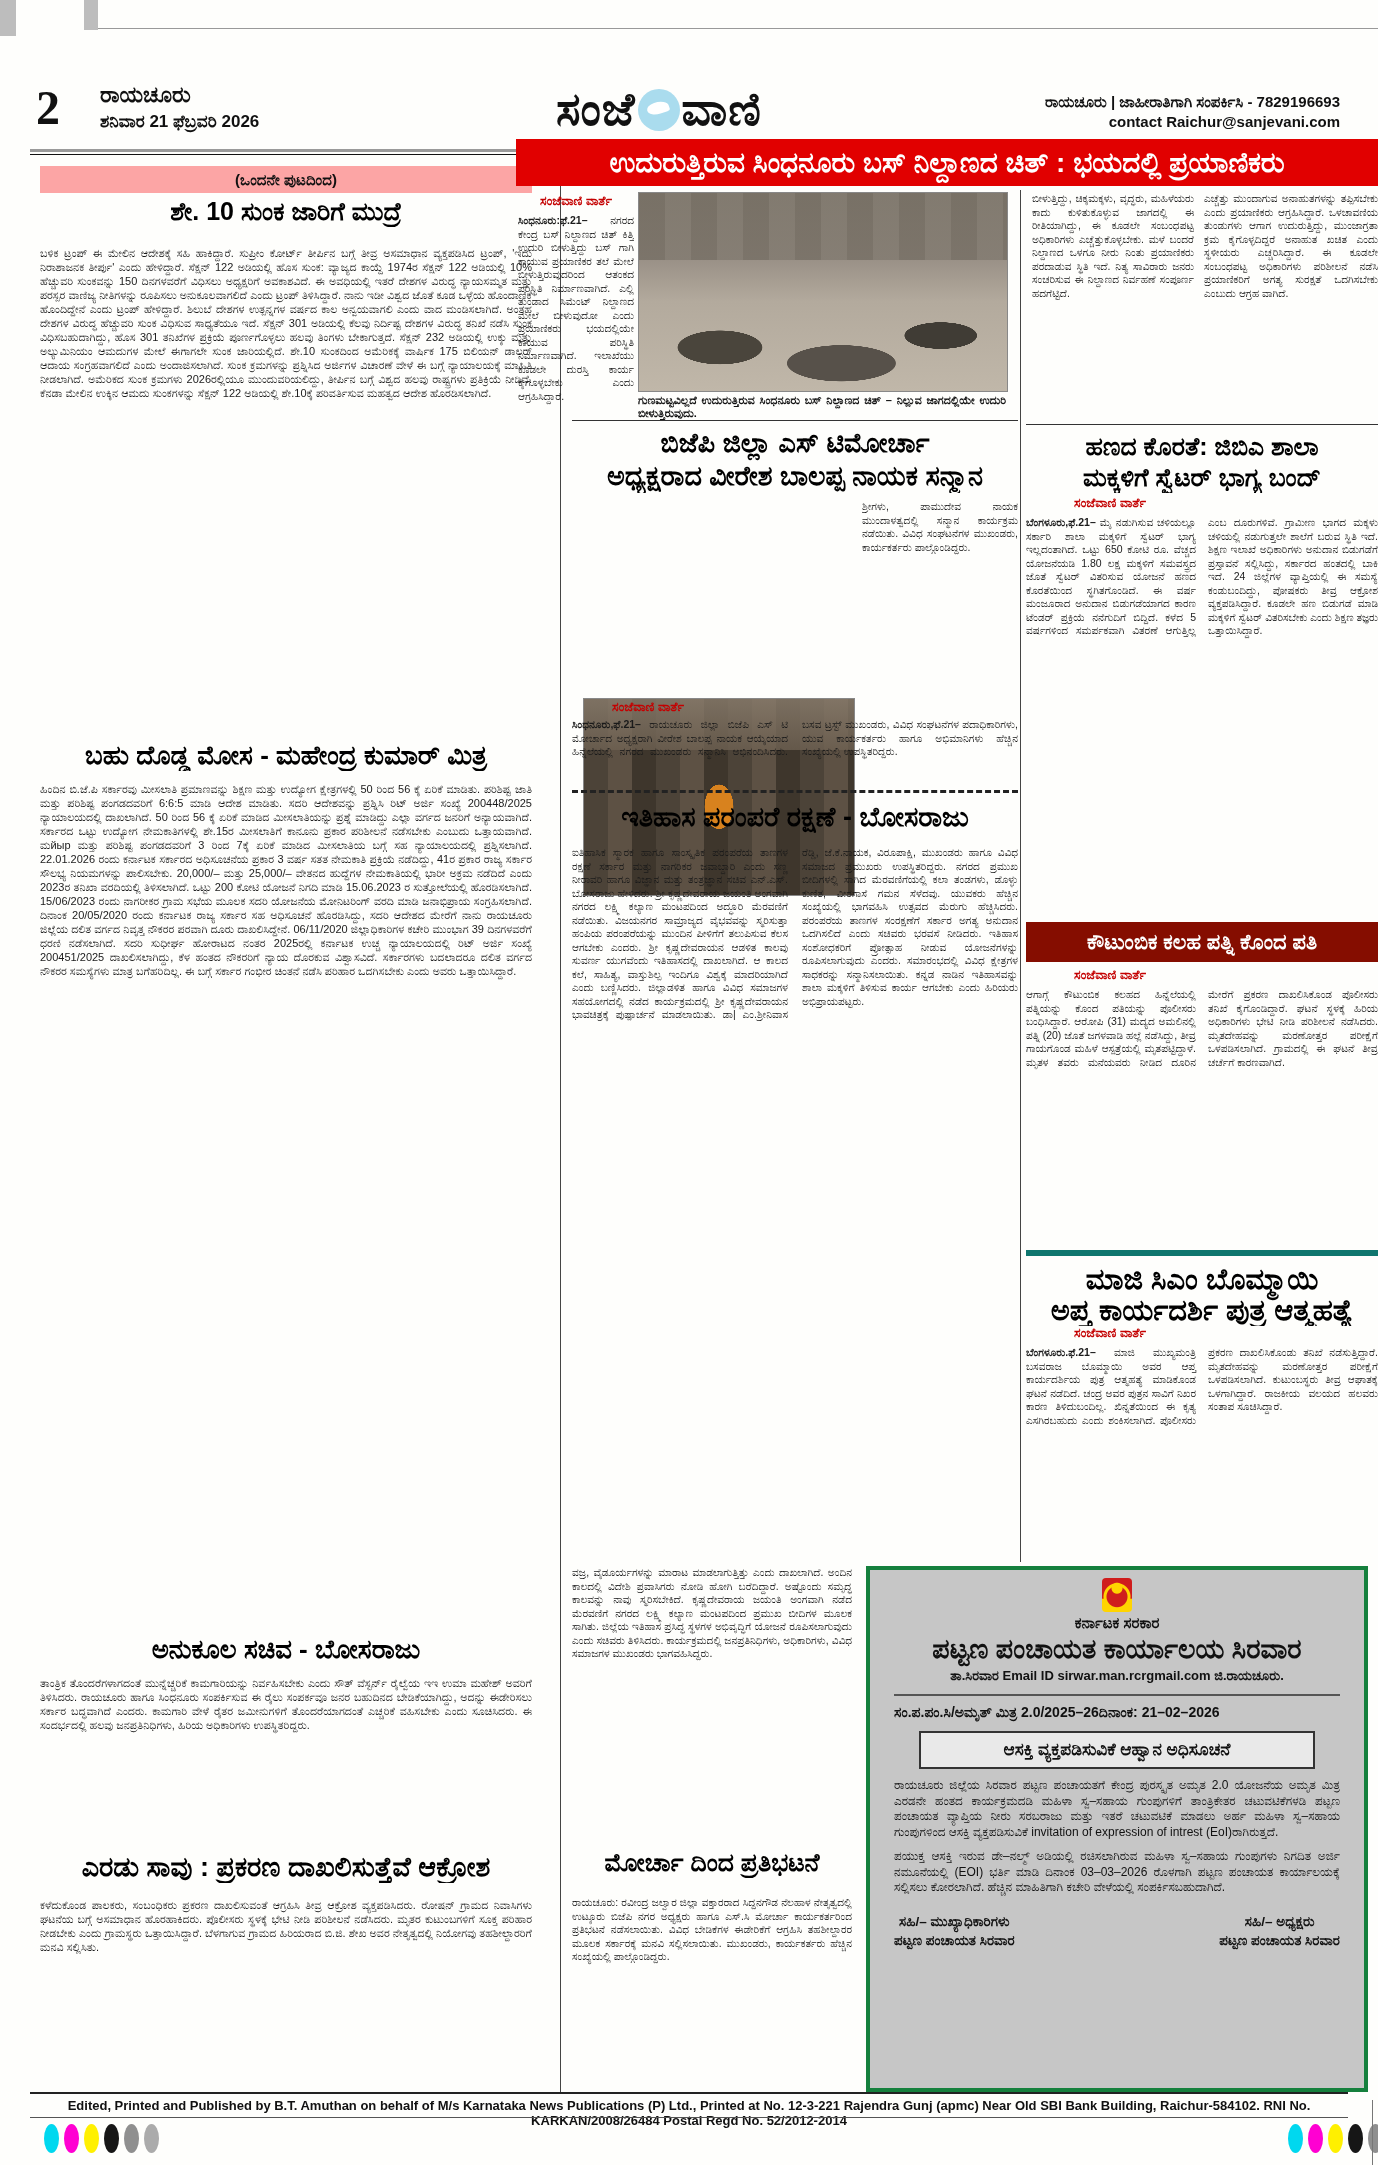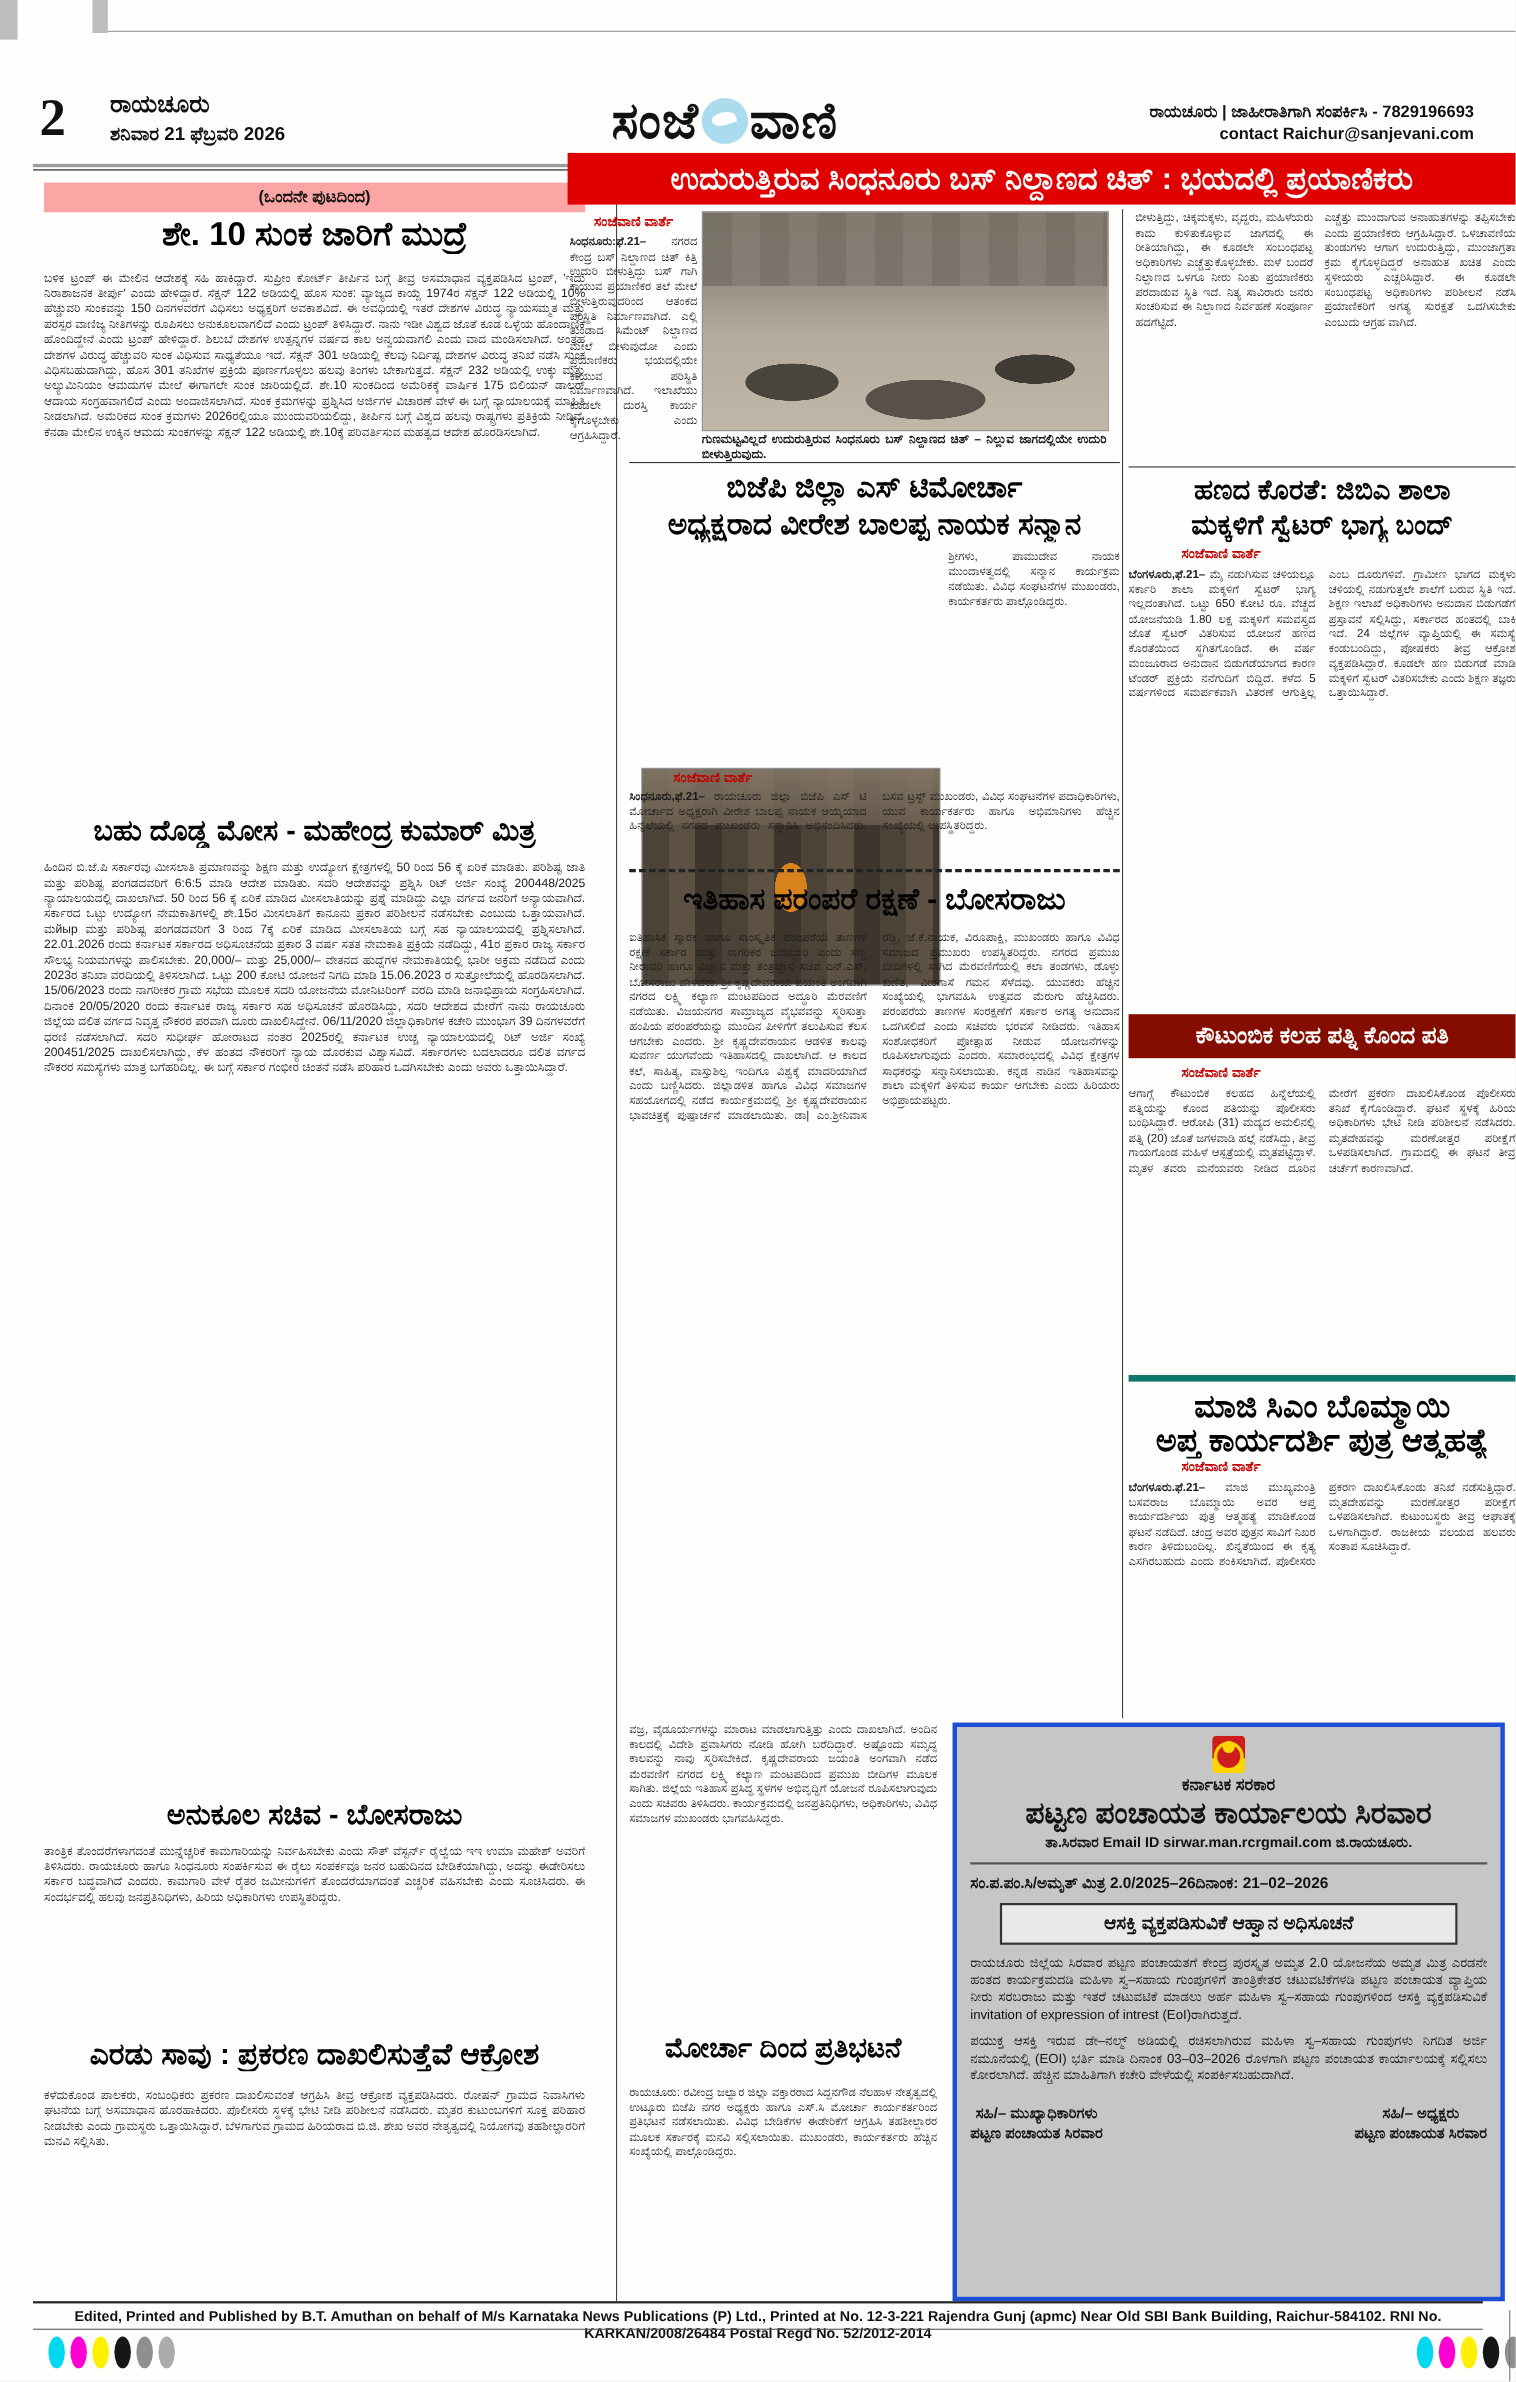--- a/index.html
+++ b/index.html
@@ -37,21 +37,21 @@
   .busphoto:before{content:"";position:absolute;left:0;top:0;width:100%;height:34%;
      background:repeating-linear-gradient(90deg,#6f685e 0 26px,#7d766c 26px 52px);opacity:.7;}
   .groupphoto{background:
      radial-gradient(ellipse 26px 40px at 50% 55%, #d8821e 0 55%, transparent 56%),
      repeating-linear-gradient(90deg,#4c4338 0 24px,#5d5144 24px 48px,#3e362c 48px 72px),
      linear-gradient(180deg,#6e6152 0%,#55483c 100%);}
   .groupphoto:before{content:"";position:absolute;left:0;top:0;width:100%;height:26%;
      background:linear-gradient(180deg,#8a7d6d,#6e6152);opacity:.8;}
   .caption{font-size:11px;line-height:13px;font-weight:700;text-align:justify;overflow:hidden;}
   
-  .notice{border:4px solid #1d4ed8;background:#c6c6c6;box-sizing:border-box;padding:8px 12px;overflow:hidden;}
+  .notice{border:4px solid #15803d;background:#c6c6c6;box-sizing:border-box;padding:8px 24px;overflow:hidden;}
   .notice-center{text-align:center;}
   .emblem{width:30px;height:34px;margin:0 auto;background:
      radial-gradient(circle at 50% 30%, #ffd400 0 5px, transparent 6px),
      radial-gradient(circle at 50% 55%, #cf1d1d 0 10px, #ffd400 11px 13px, transparent 14px),
      linear-gradient(180deg,#cf1d1d 60%, #ffd400 61%);border-radius:4px;}
   .gov{font-size:15px;font-weight:800;margin-top:2px;}
   .office{font-size:27px;font-weight:800;margin-top:2px;}
   .addr{font-size:13px;font-weight:700;margin-top:3px;}
   .refrow{display:flex;justify-content:flex-start;font-size:14px;font-weight:800;margin-top:10px;
           border-top:2px solid #555;padding-top:8px;}
@@ -86,21 +86,21 @@
     <div>ರಾಯಚೂರು  |  ಜಾಹೀರಾತಿಗಾಗಿ ಸಂಪರ್ಕಿಸಿ - 7829196693</div>
     <div>contact Raichur@sanjevani.com</div>
   </div>
   <div class="abs" style="left:30px;right:30px;top:149px;height:3px;background:#9a9a9a;"></div>
   <div class="abs" style="left:30px;right:30px;top:154px;height:1px;background:#111;"></div>
 
   <div class="abs" style="left:560px;top:166px;width:1px;height:1926px;background:#444;"></div>
   <div class="abs" style="left:1020px;top:190px;width:1px;height:1372px;background:#444;"></div>
 
   <div class="abs graybar" style="left:40px;top:166px;width:492px;height:27px;">(ಒಂದನೇ ಪುಟದಿಂದ)</div>
-  <div class="abs headline" style="left:40px;top:197px;width:492px;font-size:30px;">ಶೇ. 10 ಸುಂಕ ಜಾರಿಗೆ ಮುದ್ರೆ</div>
+  <div class="abs headline" style="left:40px;top:197px;width:492px;font-size:25px;">ಶೇ. 10 ಸುಂಕ ಜಾರಿಗೆ ಮುದ್ರೆ</div>
   <div class="abs jtext" style="left:40px;top:246px;width:492px;height:492px;">ಬಳಿಕ ಟ್ರಂಪ್ ಈ ಮೇಲಿನ ಆದೇಶಕ್ಕೆ ಸಹಿ ಹಾಕಿದ್ದಾರೆ. ಸುಪ್ರೀಂ ಕೋರ್ಟ್ ತೀರ್ಪಿನ ಬಗ್ಗೆ ತೀವ್ರ ಅಸಮಾಧಾನ ವ್ಯಕ್ತಪಡಿಸಿದ ಟ್ರಂಪ್, 'ಇದು ನಿರಾಶಾಜನಕ ತೀರ್ಪು' ಎಂದು ಹೇಳಿದ್ದಾರೆ. ಸೆಕ್ಷನ್ 122 ಅಡಿಯಲ್ಲಿ ಹೊಸ ಸುಂಕ: ವ್ಯಾಜ್ಯದ ಕಾಯ್ದೆ 1974ರ ಸೆಕ್ಷನ್ 122 ಅಡಿಯಲ್ಲಿ 10% ಹೆಚ್ಚುವರಿ ಸುಂಕವನ್ನು 150 ದಿನಗಳವರೆಗೆ ವಿಧಿಸಲು ಅಧ್ಯಕ್ಷರಿಗೆ ಅವಕಾಶವಿದೆ. ಈ ಅವಧಿಯಲ್ಲಿ ಇತರೆ ದೇಶಗಳ ವಿರುದ್ಧ ನ್ಯಾಯಸಮ್ಮತ ಮತ್ತು ಪರಸ್ಪರ ವಾಣಿಜ್ಯ ನೀತಿಗಳನ್ನು ರೂಪಿಸಲು ಅನುಕೂಲವಾಗಲಿದೆ ಎಂದು ಟ್ರಂಪ್ ತಿಳಿಸಿದ್ದಾರೆ. ನಾನು ಇಡೀ ವಿಶ್ವದ ಜೊತೆ ಕೂಡ ಒಳ್ಳೆಯ ಹೊಂದಾಣಿಕೆ ಹೊಂದಿದ್ದೇನೆ ಎಂದು ಟ್ರಂಪ್ ಹೇಳಿದ್ದಾರೆ. ಶಿಲುಬೆ ದೇಶಗಳ ಉತ್ಪನ್ನಗಳ ವರ್ಷದ ಕಾಲ ಅನ್ವಯವಾಗಲಿ ಎಂದು ವಾದ ಮಂಡಿಸಲಾಗಿದೆ. ಅಂತಹ ದೇಶಗಳ ವಿರುದ್ಧ ಹೆಚ್ಚುವರಿ ಸುಂಕ ವಿಧಿಸುವ ಸಾಧ್ಯತೆಯೂ ಇದೆ. ಸೆಕ್ಷನ್ 301 ಅಡಿಯಲ್ಲಿ ಕೆಲವು ನಿರ್ದಿಷ್ಟ ದೇಶಗಳ ವಿರುದ್ಧ ತನಿಖೆ ನಡೆಸಿ ಸುಂಕ ವಿಧಿಸಬಹುದಾಗಿದ್ದು, ಹೊಸ 301 ತನಿಖೆಗಳ ಪ್ರಕ್ರಿಯೆ ಪೂರ್ಣಗೊಳ್ಳಲು ಹಲವು ತಿಂಗಳು ಬೇಕಾಗುತ್ತದೆ. ಸೆಕ್ಷನ್ 232 ಅಡಿಯಲ್ಲಿ ಉಕ್ಕು ಮತ್ತು ಅಲ್ಯುಮಿನಿಯಂ ಆಮದುಗಳ ಮೇಲೆ ಈಗಾಗಲೇ ಸುಂಕ ಜಾರಿಯಲ್ಲಿದೆ. ಶೇ.10 ಸುಂಕದಿಂದ ಅಮೆರಿಕಕ್ಕೆ ವಾರ್ಷಿಕ 175 ಬಿಲಿಯನ್ ಡಾಲರ್ ಆದಾಯ ಸಂಗ್ರಹವಾಗಲಿದೆ ಎಂದು ಅಂದಾಜಿಸಲಾಗಿದೆ. ಸುಂಕ ಕ್ರಮಗಳನ್ನು ಪ್ರಶ್ನಿಸಿದ ಅರ್ಜಿಗಳ ವಿಚಾರಣೆ ವೇಳೆ ಈ ಬಗ್ಗೆ ನ್ಯಾಯಾಲಯಕ್ಕೆ ಮಾಹಿತಿ ನೀಡಲಾಗಿದೆ. ಅಮೆರಿಕದ ಸುಂಕ ಕ್ರಮಗಳು 2026ರಲ್ಲಿಯೂ ಮುಂದುವರಿಯಲಿದ್ದು, ತೀರ್ಪಿನ ಬಗ್ಗೆ ವಿಶ್ವದ ಹಲವು ರಾಷ್ಟ್ರಗಳು ಪ್ರತಿಕ್ರಿಯೆ ನೀಡಿವೆ. ಕೆನಡಾ ಮೇಲಿನ ಉಕ್ಕಿನ ಆಮದು ಸುಂಕಗಳನ್ನು ಸೆಕ್ಷನ್ 122 ಅಡಿಯಲ್ಲಿ ಶೇ.10ಕ್ಕೆ ಪರಿವರ್ತಿಸುವ ಮಹತ್ವದ ಆದೇಶ ಹೊರಡಿಸಲಾಗಿದೆ.</div>
 
   <div class="abs headline" style="left:40px;top:740px;width:492px;font-size:26px;">ಬಹು ದೊಡ್ಡ ಮೋಸ - ಮಹೇಂದ್ರ ಕುಮಾರ್ ಮಿತ್ರ</div>
   <div class="abs jtext" style="left:40px;top:782px;width:492px;height:850px;">ಹಿಂದಿನ ಬಿ.ಜೆ.ಪಿ ಸರ್ಕಾರವು ಮೀಸಲಾತಿ ಪ್ರಮಾಣವನ್ನು ಶಿಕ್ಷಣ ಮತ್ತು ಉದ್ಯೋಗ ಕ್ಷೇತ್ರಗಳಲ್ಲಿ 50 ರಿಂದ 56 ಕ್ಕೆ ಏರಿಕೆ ಮಾಡಿತು. ಪರಿಶಿಷ್ಟ ಜಾತಿ ಮತ್ತು ಪರಿಶಿಷ್ಟ ಪಂಗಡದವರಿಗೆ 6:6:5 ಮಾಡಿ ಆದೇಶ ಮಾಡಿತು. ಸದರಿ ಆದೇಶವನ್ನು ಪ್ರಶ್ನಿಸಿ ರಿಟ್ ಅರ್ಜಿ ಸಂಖ್ಯೆ 200448/2025 ನ್ಯಾಯಾಲಯದಲ್ಲಿ ದಾಖಲಾಗಿದೆ. 50 ರಿಂದ 56 ಕ್ಕೆ ಏರಿಕೆ ಮಾಡಿದ ಮೀಸಲಾತಿಯನ್ನು ಪ್ರಶ್ನೆ ಮಾಡಿದ್ದು ಎಲ್ಲಾ ವರ್ಗದ ಜನರಿಗೆ ಅನ್ಯಾಯವಾಗಿದೆ. ಸರ್ಕಾರದ ಒಟ್ಟು ಉದ್ಯೋಗ ನೇಮಕಾತಿಗಳಲ್ಲಿ ಶೇ.15ರ ಮೀಸಲಾತಿಗೆ ಕಾನೂನು ಪ್ರಕಾರ ಪರಿಶೀಲನೆ ನಡೆಸಬೇಕು ಎಂಬುದು ಒತ್ತಾಯವಾಗಿದೆ. ಮйыр ಮತ್ತು ಪರಿಶಿಷ್ಟ ಪಂಗಡದವರಿಗೆ 3 ರಿಂದ 7ಕ್ಕೆ ಏರಿಕೆ ಮಾಡಿದ ಮೀಸಲಾತಿಯ ಬಗ್ಗೆ ಸಹ ನ್ಯಾಯಾಲಯದಲ್ಲಿ ಪ್ರಶ್ನಿಸಲಾಗಿದೆ. 22.01.2026 ರಂದು ಕರ್ನಾಟಕ ಸರ್ಕಾರದ ಅಧಿಸೂಚನೆಯ ಪ್ರಕಾರ 3 ವರ್ಷ ಸತತ ನೇಮಕಾತಿ ಪ್ರಕ್ರಿಯೆ ನಡೆದಿದ್ದು, 41ರ ಪ್ರಕಾರ ರಾಜ್ಯ ಸರ್ಕಾರ ಸೌಲಭ್ಯ ನಿಯಮಗಳನ್ನು ಪಾಲಿಸಬೇಕು. 20,000/– ಮತ್ತು 25,000/– ವೇತನದ ಹುದ್ದೆಗಳ ನೇಮಕಾತಿಯಲ್ಲಿ ಭಾರೀ ಅಕ್ರಮ ನಡೆದಿದೆ ಎಂದು 2023ರ ತನಿಖಾ ವರದಿಯಲ್ಲಿ ತಿಳಿಸಲಾಗಿದೆ. ಒಟ್ಟು 200 ಕೋಟಿ ಯೋಜನೆ ನಿಗದಿ ಮಾಡಿ 15.06.2023 ರ ಸುತ್ತೋಲೆಯಲ್ಲಿ ಹೊರಡಿಸಲಾಗಿದೆ. 15/06/2023 ರಂದು ನಾಗರೀಕರ ಗ್ರಾಮ ಸಭೆಯ ಮೂಲಕ ಸದರಿ ಯೋಜನೆಯ ಮೋನಿಟರಿಂಗ್ ವರದಿ ಮಾಡಿ ಜನಾಭಿಪ್ರಾಯ ಸಂಗ್ರಹಿಸಲಾಗಿದೆ. ದಿನಾಂಕ 20/05/2020 ರಂದು ಕರ್ನಾಟಕ ರಾಜ್ಯ ಸರ್ಕಾರ ಸಹ ಅಧಿಸೂಚನೆ ಹೊರಡಿಸಿದ್ದು, ಸದರಿ ಆದೇಶದ ಮೇರೆಗೆ ನಾನು ರಾಯಚೂರು ಜಿಲ್ಲೆಯ ದಲಿತ ವರ್ಗದ ನಿವೃತ್ತ ನೌಕರರ ಪರವಾಗಿ ದೂರು ದಾಖಲಿಸಿದ್ದೇನೆ. 06/11/2020 ಜಿಲ್ಲಾಧಿಕಾರಿಗಳ ಕಚೇರಿ ಮುಂಭಾಗ 39 ದಿನಗಳವರೆಗೆ ಧರಣಿ ನಡೆಸಲಾಗಿದೆ. ಸದರಿ ಸುಧೀರ್ಘ ಹೋರಾಟದ ನಂತರ 2025ರಲ್ಲಿ ಕರ್ನಾಟಕ ಉಚ್ಚ ನ್ಯಾಯಾಲಯದಲ್ಲಿ ರಿಟ್ ಅರ್ಜಿ ಸಂಖ್ಯೆ 200451/2025 ದಾಖಲಿಸಲಾಗಿದ್ದು, ಕೆಳ ಹಂತದ ನೌಕರರಿಗೆ ನ್ಯಾಯ ದೊರಕುವ ವಿಶ್ವಾಸವಿದೆ. ಸರ್ಕಾರಗಳು ಬದಲಾದರೂ ದಲಿತ ವರ್ಗದ ನೌಕರರ ಸಮಸ್ಯೆಗಳು ಮಾತ್ರ ಬಗೆಹರಿದಿಲ್ಲ. ಈ ಬಗ್ಗೆ ಸರ್ಕಾರ ಗಂಭೀರ ಚಿಂತನೆ ನಡೆಸಿ ಪರಿಹಾರ ಒದಗಿಸಬೇಕು ಎಂದು ಅವರು ಒತ್ತಾಯಿಸಿದ್ದಾರೆ.</div>
 
   <div class="abs headline" style="left:40px;top:1634px;width:492px;font-size:26px;">ಅನುಕೂಲ ಸಚಿವ - ಬೋಸರಾಜು</div>
   <div class="abs jtext" style="left:40px;top:1676px;width:492px;height:174px;">ತಾಂತ್ರಿಕ ತೊಂದರೆಗಳಾಗದಂತೆ ಮುನ್ನೆಚ್ಚರಿಕೆ ಕಾಮಗಾರಿಯನ್ನು ನಿರ್ವಹಿಸಬೇಕು ಎಂದು ಸೌತ್ ವೆಸ್ಟರ್ನ್ ರೈಲ್ವೆಯ ಇಇ ಉಮಾ ಮಹೇಶ್ ಅವರಿಗೆ ತಿಳಿಸಿದರು. ರಾಯಚೂರು ಹಾಗೂ ಸಿಂಧನೂರು ಸಂಪರ್ಕಿಸುವ ಈ ರೈಲು ಸಂಪರ್ಕವೂ ಜನರ ಬಹುದಿನದ ಬೇಡಿಕೆಯಾಗಿದ್ದು, ಅದನ್ನು ಈಡೇರಿಸಲು ಸರ್ಕಾರ ಬದ್ಧವಾಗಿದೆ ಎಂದರು. ಕಾಮಗಾರಿ ವೇಳೆ ರೈತರ ಜಮೀನುಗಳಿಗೆ ತೊಂದರೆಯಾಗದಂತೆ ಎಚ್ಚರಿಕೆ ವಹಿಸಬೇಕು ಎಂದು ಸೂಚಿಸಿದರು. ಈ ಸಂದರ್ಭದಲ್ಲಿ ಹಲವು ಜನಪ್ರತಿನಿಧಿಗಳು, ಹಿರಿಯ ಅಧಿಕಾರಿಗಳು ಉಪಸ್ಥಿತರಿದ್ದರು.</div>
 
   <div class="abs headline" style="left:40px;top:1852px;width:492px;font-size:27px;">ಎರಡು ಸಾವು : ಪ್ರಕರಣ ದಾಖಲಿಸುತ್ತೆವೆ ಆಕ್ರೋಶ</div>
   <div class="abs jtext" style="left:40px;top:1898px;width:492px;height:190px;">ಕಳೆದುಕೊಂಡ ಪಾಲಕರು, ಸಂಬಂಧಿಕರು ಪ್ರಕರಣ ದಾಖಲಿಸುವಂತೆ ಆಗ್ರಹಿಸಿ ತೀವ್ರ ಆಕ್ರೋಶ ವ್ಯಕ್ತಪಡಿಸಿದರು. ರೋಷನ್ ಗ್ರಾಮದ ನಿವಾಸಿಗಳು ಘಟನೆಯ ಬಗ್ಗೆ ಅಸಮಾಧಾನ ಹೊರಹಾಕಿದರು. ಪೊಲೀಸರು ಸ್ಥಳಕ್ಕೆ ಭೇಟಿ ನೀಡಿ ಪರಿಶೀಲನೆ ನಡೆಸಿದರು. ಮೃತರ ಕುಟುಂಬಗಳಿಗೆ ಸೂಕ್ತ ಪರಿಹಾರ ನೀಡಬೇಕು ಎಂದು ಗ್ರಾಮಸ್ಥರು ಒತ್ತಾಯಿಸಿದ್ದಾರೆ. ಬೆಳಗಾಗುವ ಗ್ರಾಮದ ಹಿರಿಯರಾದ ಬಿ.ಜಿ. ಶೇಖ ಅವರ ನೇತೃತ್ವದಲ್ಲಿ ನಿಯೋಗವು ತಹಶೀಲ್ದಾರರಿಗೆ ಮನವಿ ಸಲ್ಲಿಸಿತು.</div>

